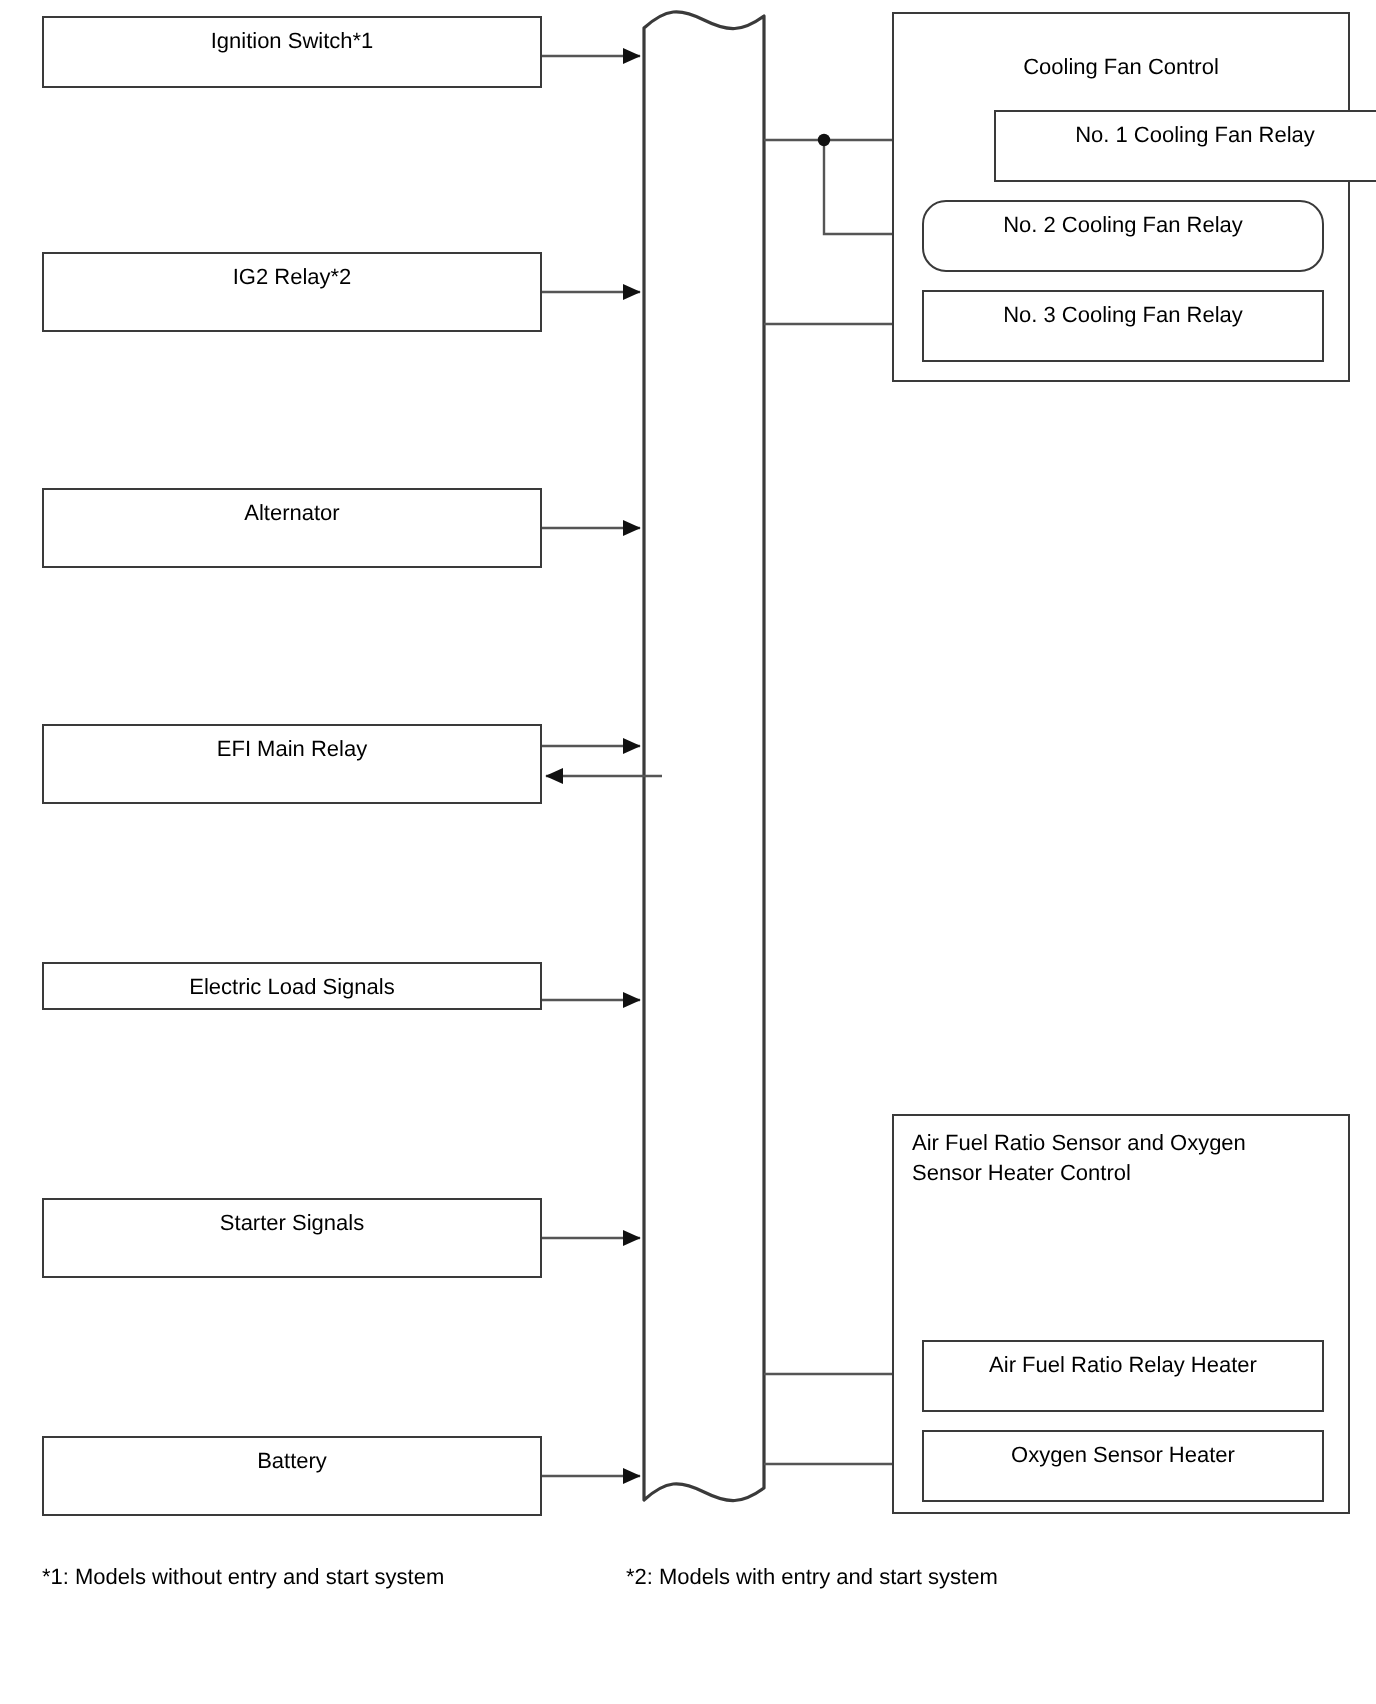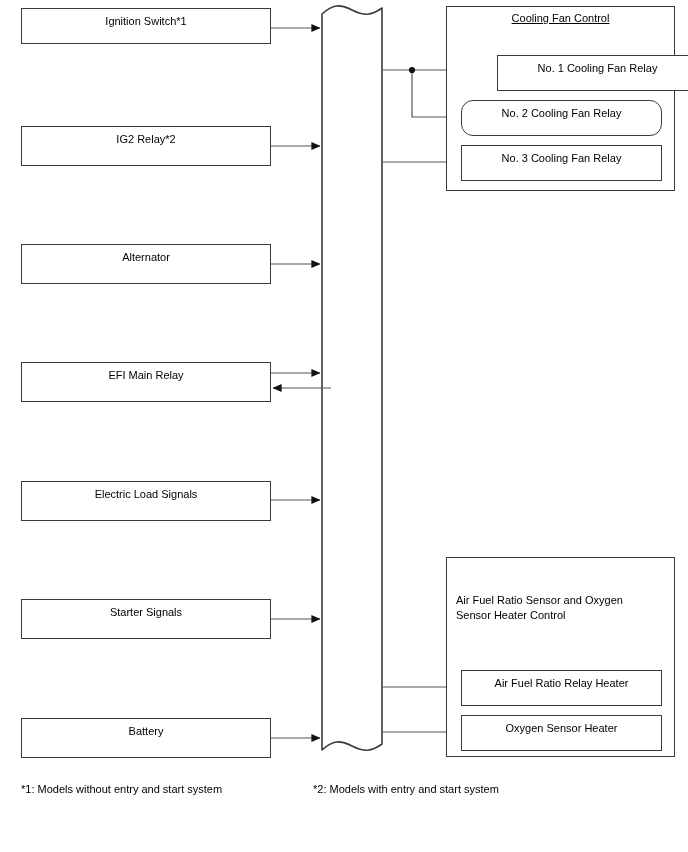--- a/index.html
+++ b/index.html
@@ -139,51 +139,51 @@
   </div>
 
   <div class="node-box" style="left:21px; top:244px; width:250px; height:40px;">
     <span class="node-label">Alternator</span>
   </div>
 
   <div class="node-box" style="left:21px; top:362px; width:250px; height:40px;">
     <span class="node-label">EFI Main Relay</span>
   </div>
 
-  <div class="node-box" style="left:21px; top:481px; width:250px; height:40px;">
+  <div class="node-box" style="left:21px; top:481px; width:250px; height:24px;">
     <span class="node-label">Electric Load Signals</span>
   </div>
 
   <div class="node-box" style="left:21px; top:599px; width:250px; height:40px;">
     <span class="node-label">Starter Signals</span>
   </div>
 
   <div class="node-box" style="left:21px; top:718px; width:250px; height:40px;">
     <span class="node-label">Battery</span>
   </div>
 
   <div class="group-box" style="left:446px; top:6px; width:229px; height:185px;"></div>
 
-  <div class="group-title centered" style="left:450px; top:11px; width:221px;text-decoration:underline;">Cooling Fan Control</div>
+  <div class="group-title centered" style="left:450px; top:27px; width:221px;">Cooling Fan Control</div>
 
   <div class="inner-box" style="left:461px; top:55px; width:201px; height:36px;margin-left:36px;">
     <span class="node-label">No. 1 Cooling Fan Relay</span>
   </div>
 
   <div class="inner-box" style="left:461px; top:100px; width:201px; height:36px;border-radius:12px;">
     <span class="node-label">No. 2 Cooling Fan Relay</span>
   </div>
 
   <div class="inner-box" style="left:461px; top:145px; width:201px; height:36px;">
     <span class="node-label">No. 3 Cooling Fan Relay</span>
   </div>
 
   <div class="group-box" style="left:446px; top:557px; width:229px; height:200px;"></div>
 
-  <div class="group-title left" style="left:456px; top:565px; width:196px;margin-top:28px;">Air Fuel Ratio Sensor and Oxygen Sensor Heater Control</div>
+  <div class="group-title left" style="left:456px; top:565px; width:196px;">Air Fuel Ratio Sensor and Oxygen Sensor Heater Control</div>
 
   <div class="inner-box" style="left:461px; top:670px; width:201px; height:36px;">
     <span class="node-label">Air Fuel Ratio Relay Heater</span>
   </div>
 
   <div class="inner-box" style="left:461px; top:715px; width:201px; height:36px;">
     <span class="node-label">Oxygen Sensor Heater</span>
   </div>
 
   <div class="footnote" style="left:21px; top:783px;">*1: Models without entry and start system</div>

